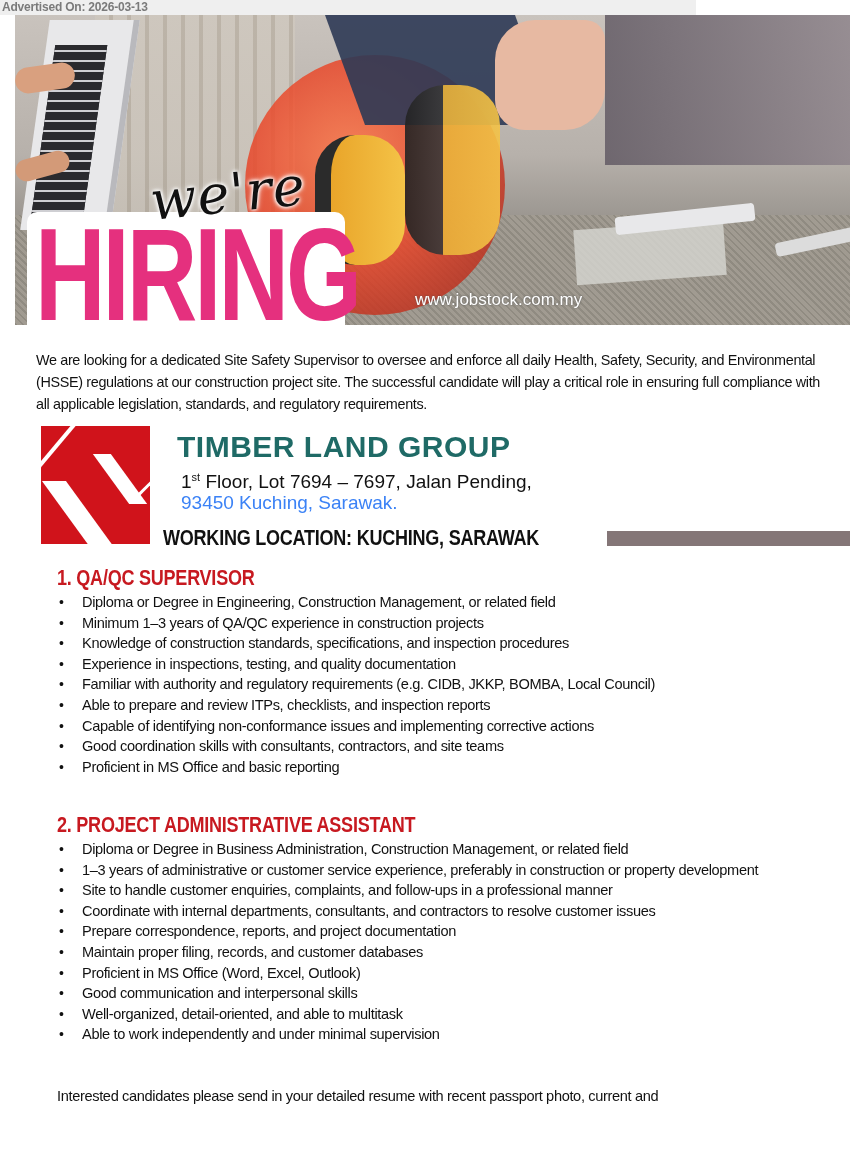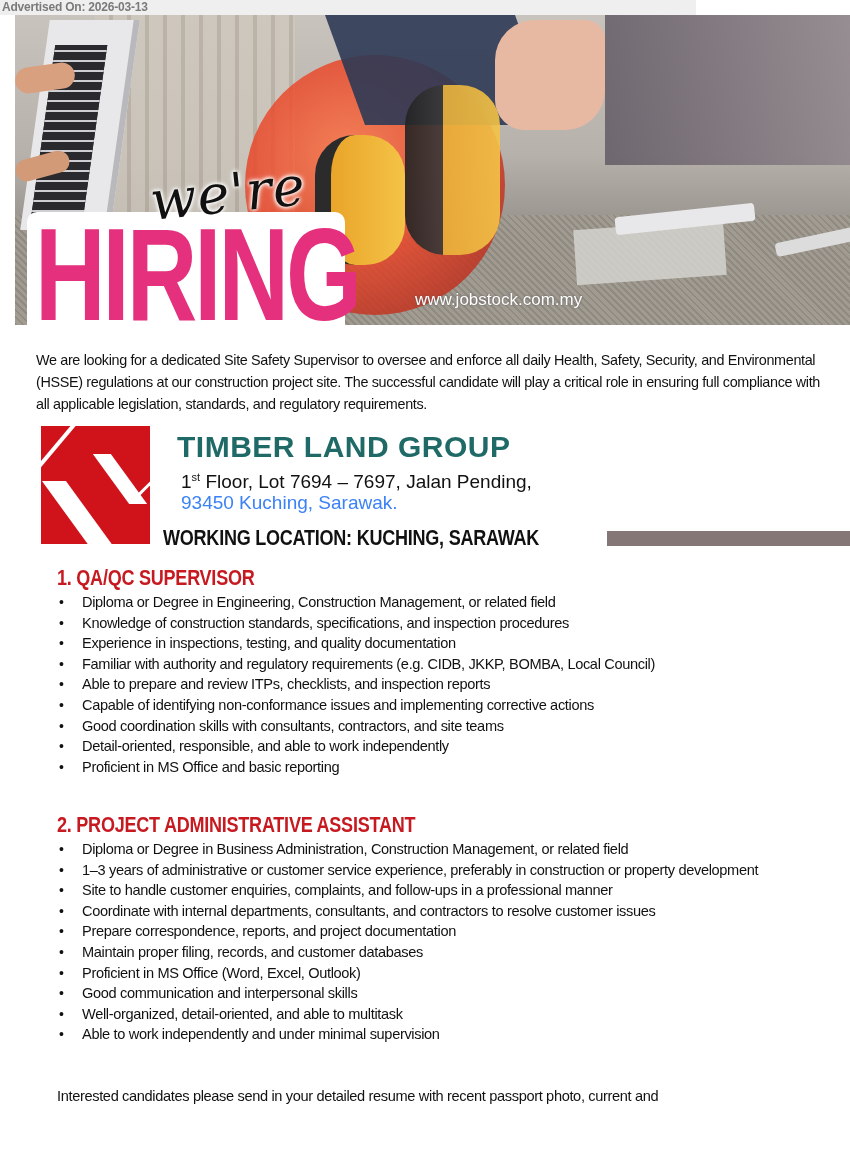--- a/index.html
+++ b/index.html
@@ -111,27 +111,27 @@
 <div class="company">TIMBER LAND GROUP</div>
 <div class="addr1"><span>1</span><sup>st</sup><span> Floor, Lot 7694 – 7697, Jalan Pending,</span></div>
 <div class="addr2">93450 Kuching, Sarawak.</div>
 
 <div class="workloc"><span class="pre">WORKING LOCATION: </span><span>KUCHING, SARAWAK</span></div>
 <div class="grey-bar"></div>
 
 <div class="job-title" style="top:565px">1. QA/QC SUPERVISOR</div>
 <ul class="bullets" style="top:592px">
   <li>Diploma or Degree in Engineering, Construction Management, or related field</li>
+  <li>Minimum 1–3 years of QA/QC experience in construction projects</li>
   <li>Knowledge of construction standards, specifications, and inspection procedures</li>
   <li>Experience in inspections, testing, and quality documentation</li>
   <li>Familiar with authority and regulatory requirements (e.g. CIDB, JKKP, BOMBA, Local Council)</li>
   <li>Able to prepare and review ITPs, checklists, and inspection reports</li>
   <li>Capable of identifying non-conformance issues and implementing corrective actions</li>
   <li>Good coordination skills with consultants, contractors, and site teams</li>
-  <li>Detail-oriented, responsible, and able to work independently</li>
   <li>Proficient in MS Office and basic reporting</li>
 </ul>
 
 <div class="job-title" style="top:812px">2. PROJECT ADMINISTRATIVE ASSISTANT</div>
 <ul class="bullets" style="top:839px; width:720px">
   <li>Diploma or Degree in Business Administration, Construction Management, or related field</li>
   <li>1–3 years of administrative or customer service experience, preferably in construction or property development</li>
   <li>Site to handle customer enquiries, complaints, and follow-ups in a professional manner</li>
   <li>Coordinate with internal departments, consultants, and contractors to resolve customer issues</li>
   <li>Prepare correspondence, reports, and project documentation</li>

